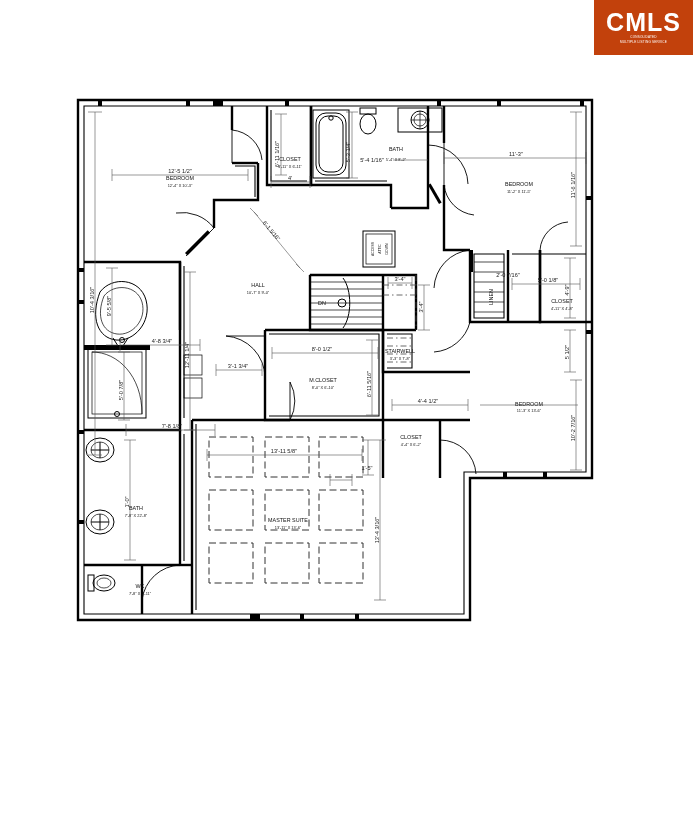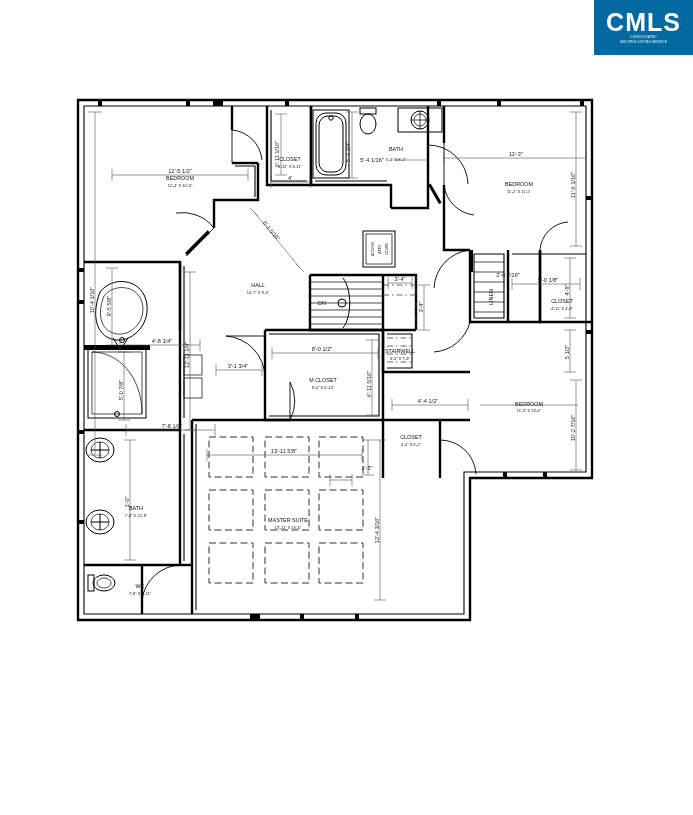--- a/index.html
+++ b/index.html
@@ -1,17 +1,17 @@
 <!DOCTYPE html>
 <html><head>
 <meta charset="utf-8">
 <style>
   html,body{margin:0;padding:0;background:#ffffff;}
   body{width:693px;height:815px;font-family:"Liberation Sans",sans-serif;position:relative;overflow:hidden;}
-  #logo{position:absolute;top:0;right:0;width:99px;height:55px;background:#0369a1;}
+  #logo{position:absolute;top:0;right:0;width:99px;height:55px;background:#c2410c;}
   #logo .lg{position:absolute;inset:0;display:flex;flex-direction:column;align-items:center;justify-content:center;}
   #logo .cmls{color:#fff;font-size:25px;font-weight:bold;letter-spacing:1px;line-height:1;font-family:"Liberation Sans",sans-serif;}
   #logo .sub{color:#fff;font-size:3.1px;letter-spacing:.2px;line-height:1.25;text-align:center;margin-top:1px;}
   #plan{position:absolute;left:0;top:0;width:693px;height:815px;}
   svg{display:block;}
   .wall{fill:none;stroke:#000;stroke-width:2.4;}
   .wallthin{fill:none;stroke:#000;stroke-width:1.1;}
   .wallfill{fill:#000;}
   .fix{fill:none;stroke:#000;stroke-width:1;}
   .fixthin{fill:none;stroke:#000;stroke-width:.7;}

